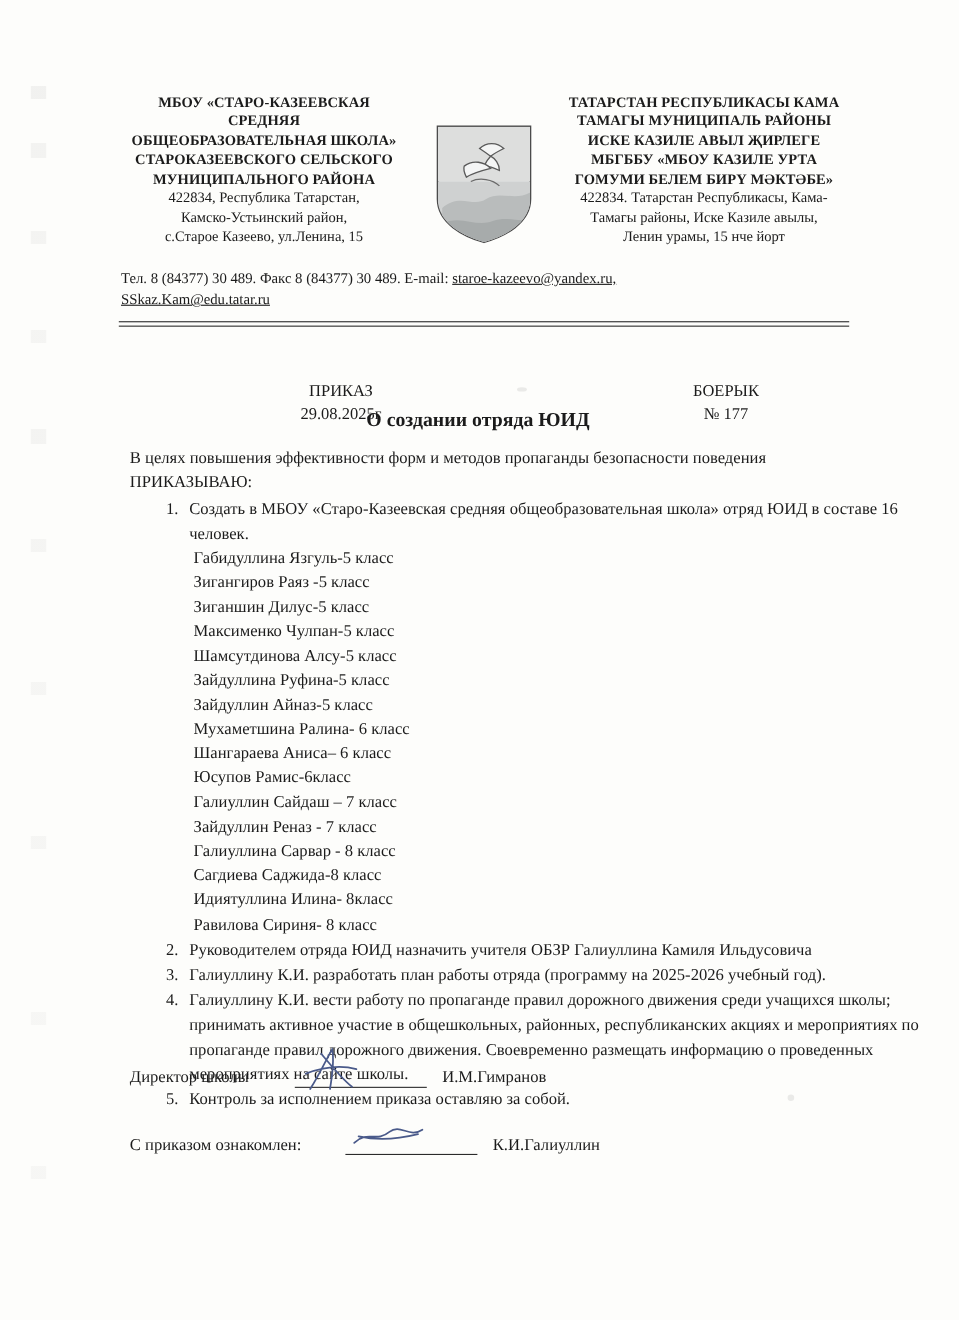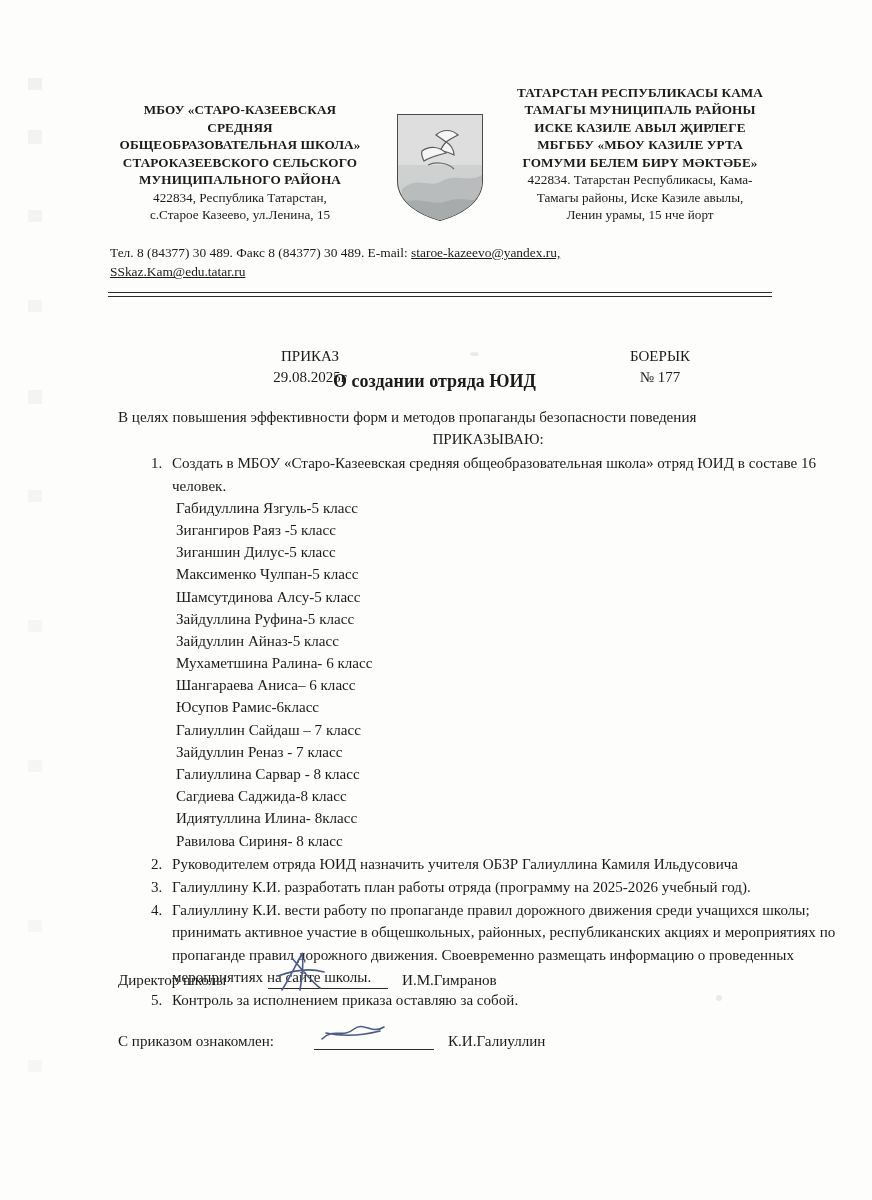--- a/index.html
+++ b/index.html
@@ -132,21 +132,21 @@
   }
   .body-text {
     position: absolute;
     left: 118px;
     top: 406px;
     width: 740px;
     font-size: 15.1px;
     line-height: 1.47;
   }
   .intro { margin: 0; }
-  .order-verb { margin: 0 0 2px 0; text-align: center; }
+  .order-verb { margin: 0 0 2px 0; }
   ol.clauses {
     margin: 0;
     padding-left: 48px;
     list-style: decimal;
   }
   ol.clauses > li {
     margin-bottom: 1px;
     padding-left: 6px;
   }
   ol.clauses > li::marker {
@@ -211,20 +211,21 @@
 
     <div class="lh-col">
       <div class="bold-block">
         <div>МБОУ «СТАРО-КАЗЕЕВСКАЯ СРЕДНЯЯ</div>
         <div>ОБЩЕОБРАЗОВАТЕЛЬНАЯ ШКОЛА»</div>
         <div>СТАРОКАЗЕЕВСКОГО СЕЛЬСКОГО</div>
         <div>МУНИЦИПАЛЬНОГО РАЙОНА</div>
       </div>
       <div class="addr">
         <div>422834, Республика Татарстан,</div>
+        <div>Камско-Устьинский район,</div>
         <div>с.Старое Казеево, ул.Ленина, 15</div>
       </div>
     </div>
 
     <div class="emblem">
       <svg viewBox="0 0 96 112" width="96" height="112" aria-hidden="true">
         <defs>
           <clipPath id="shieldClip">
             <path d="M6 4 H90 V70 C90 92 66 104 48 109 C30 104 6 92 6 70 Z"></path>
           </clipPath>

